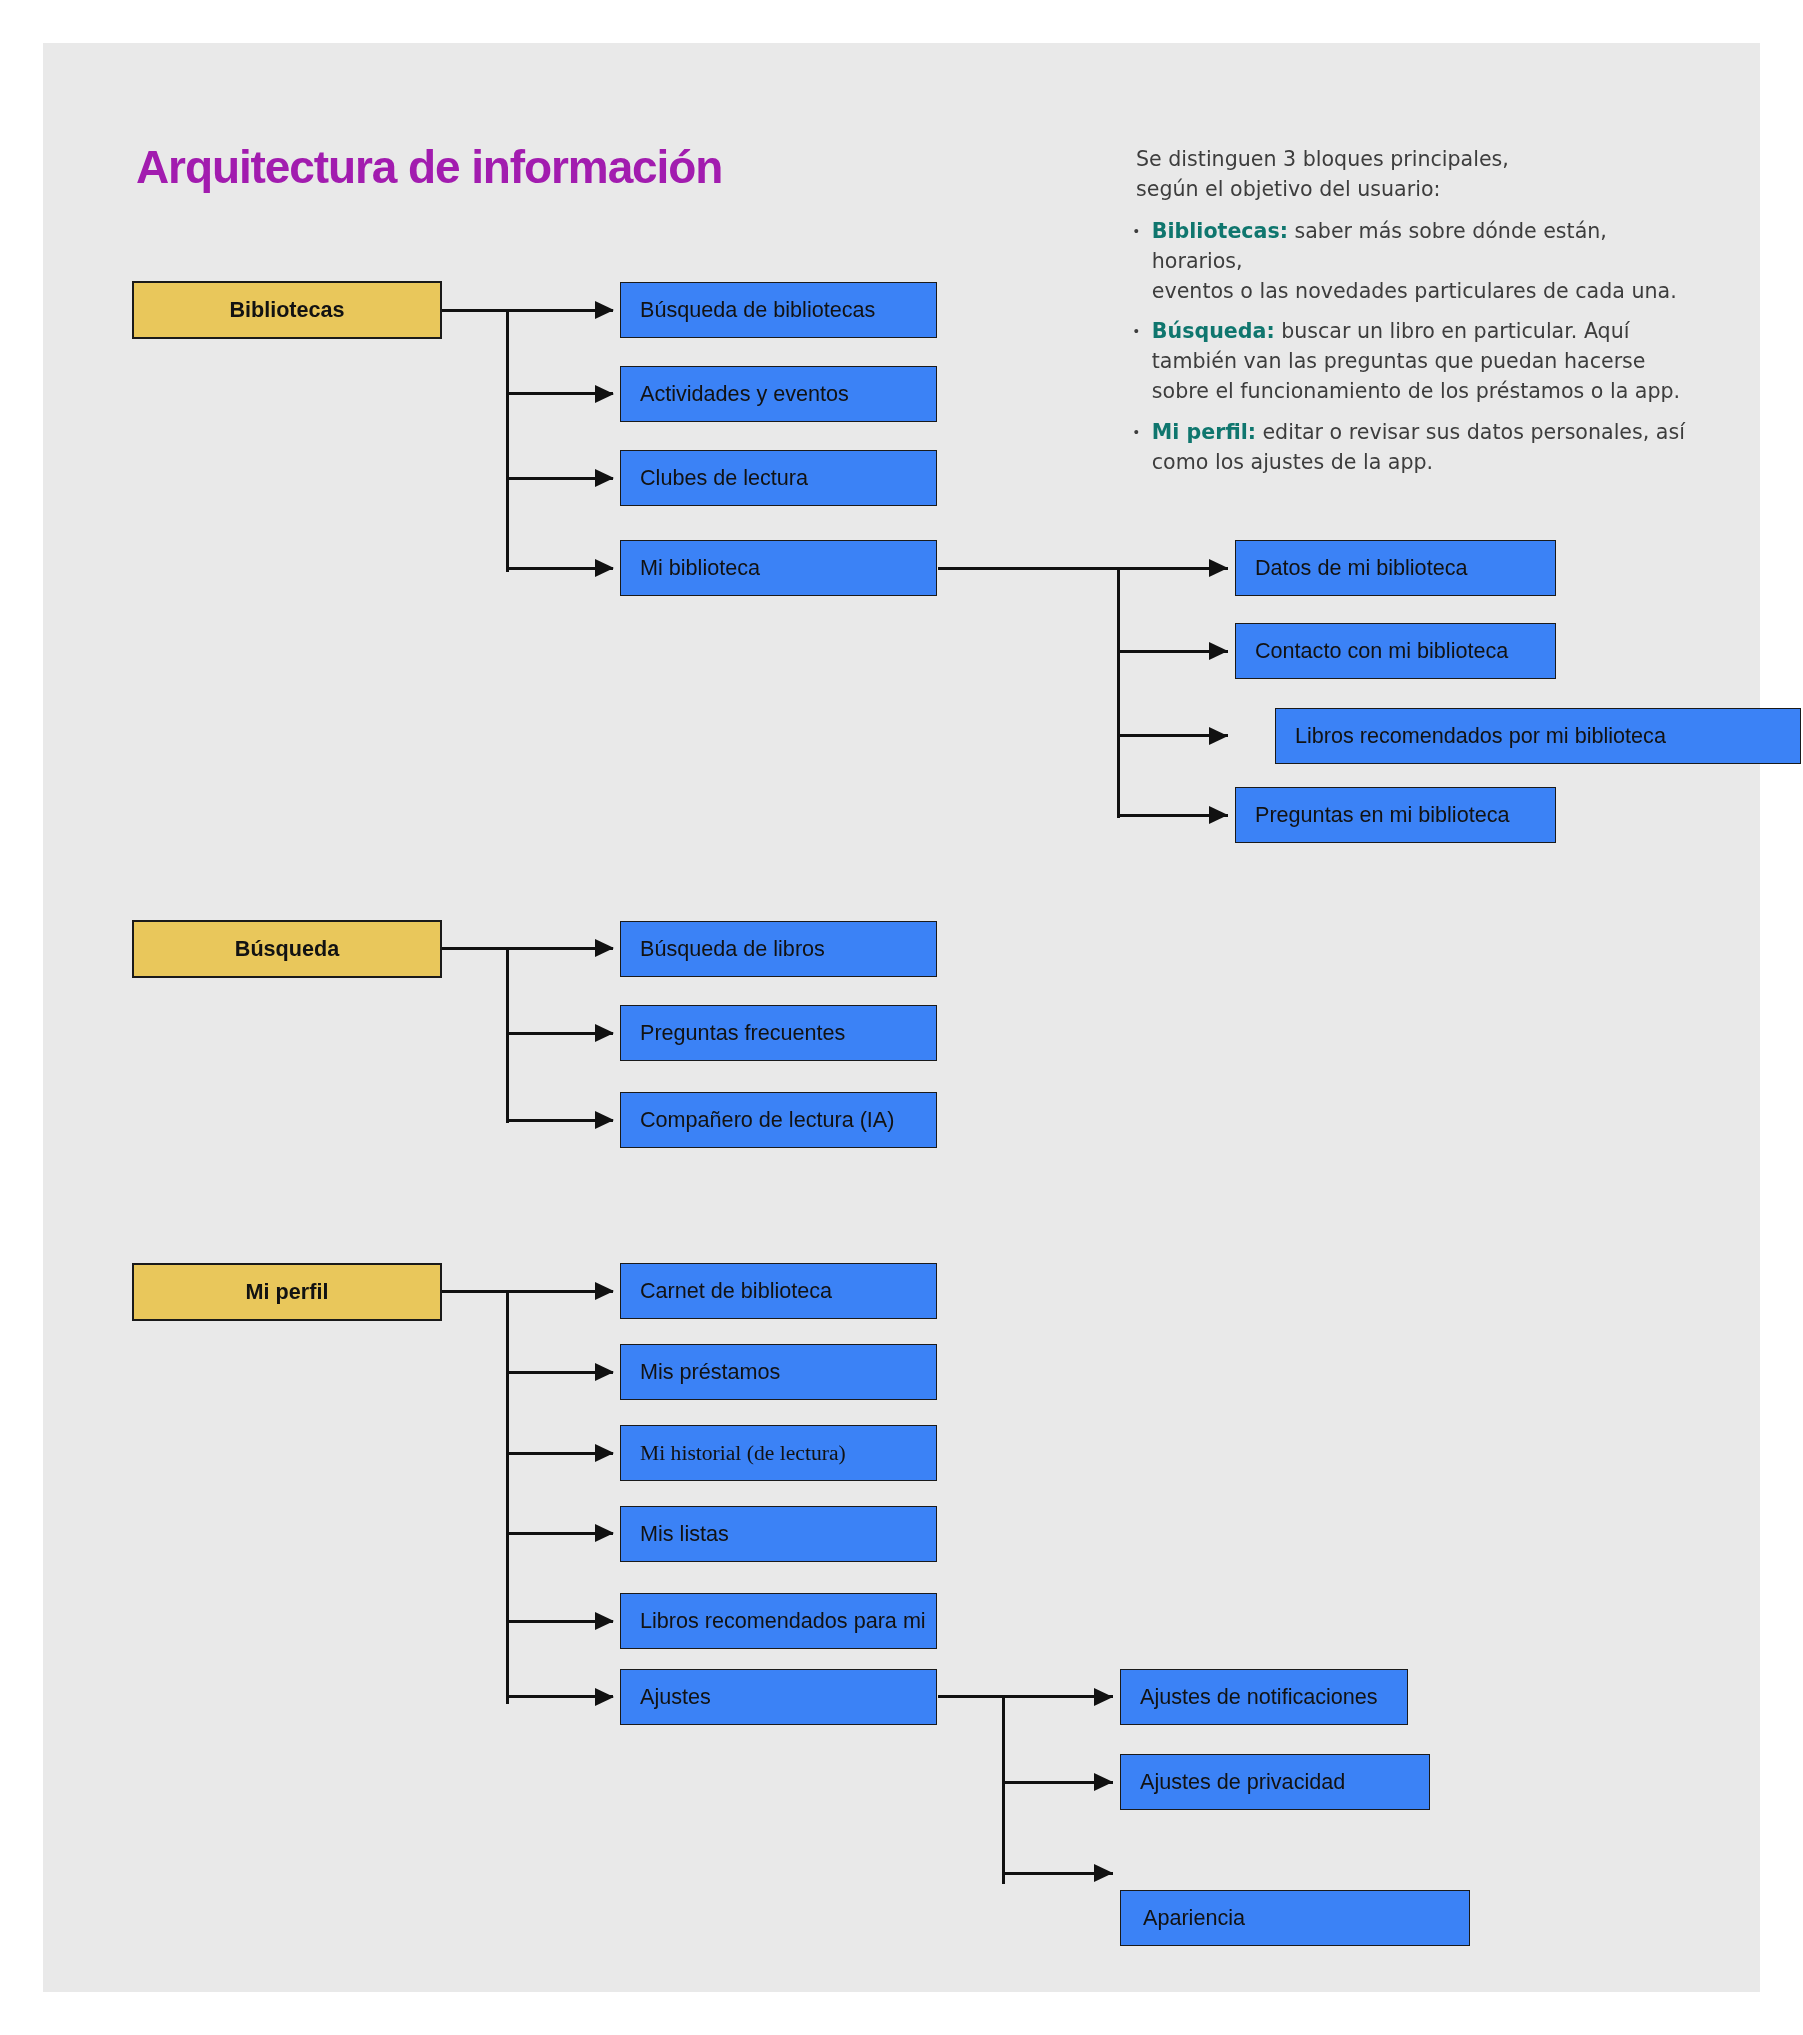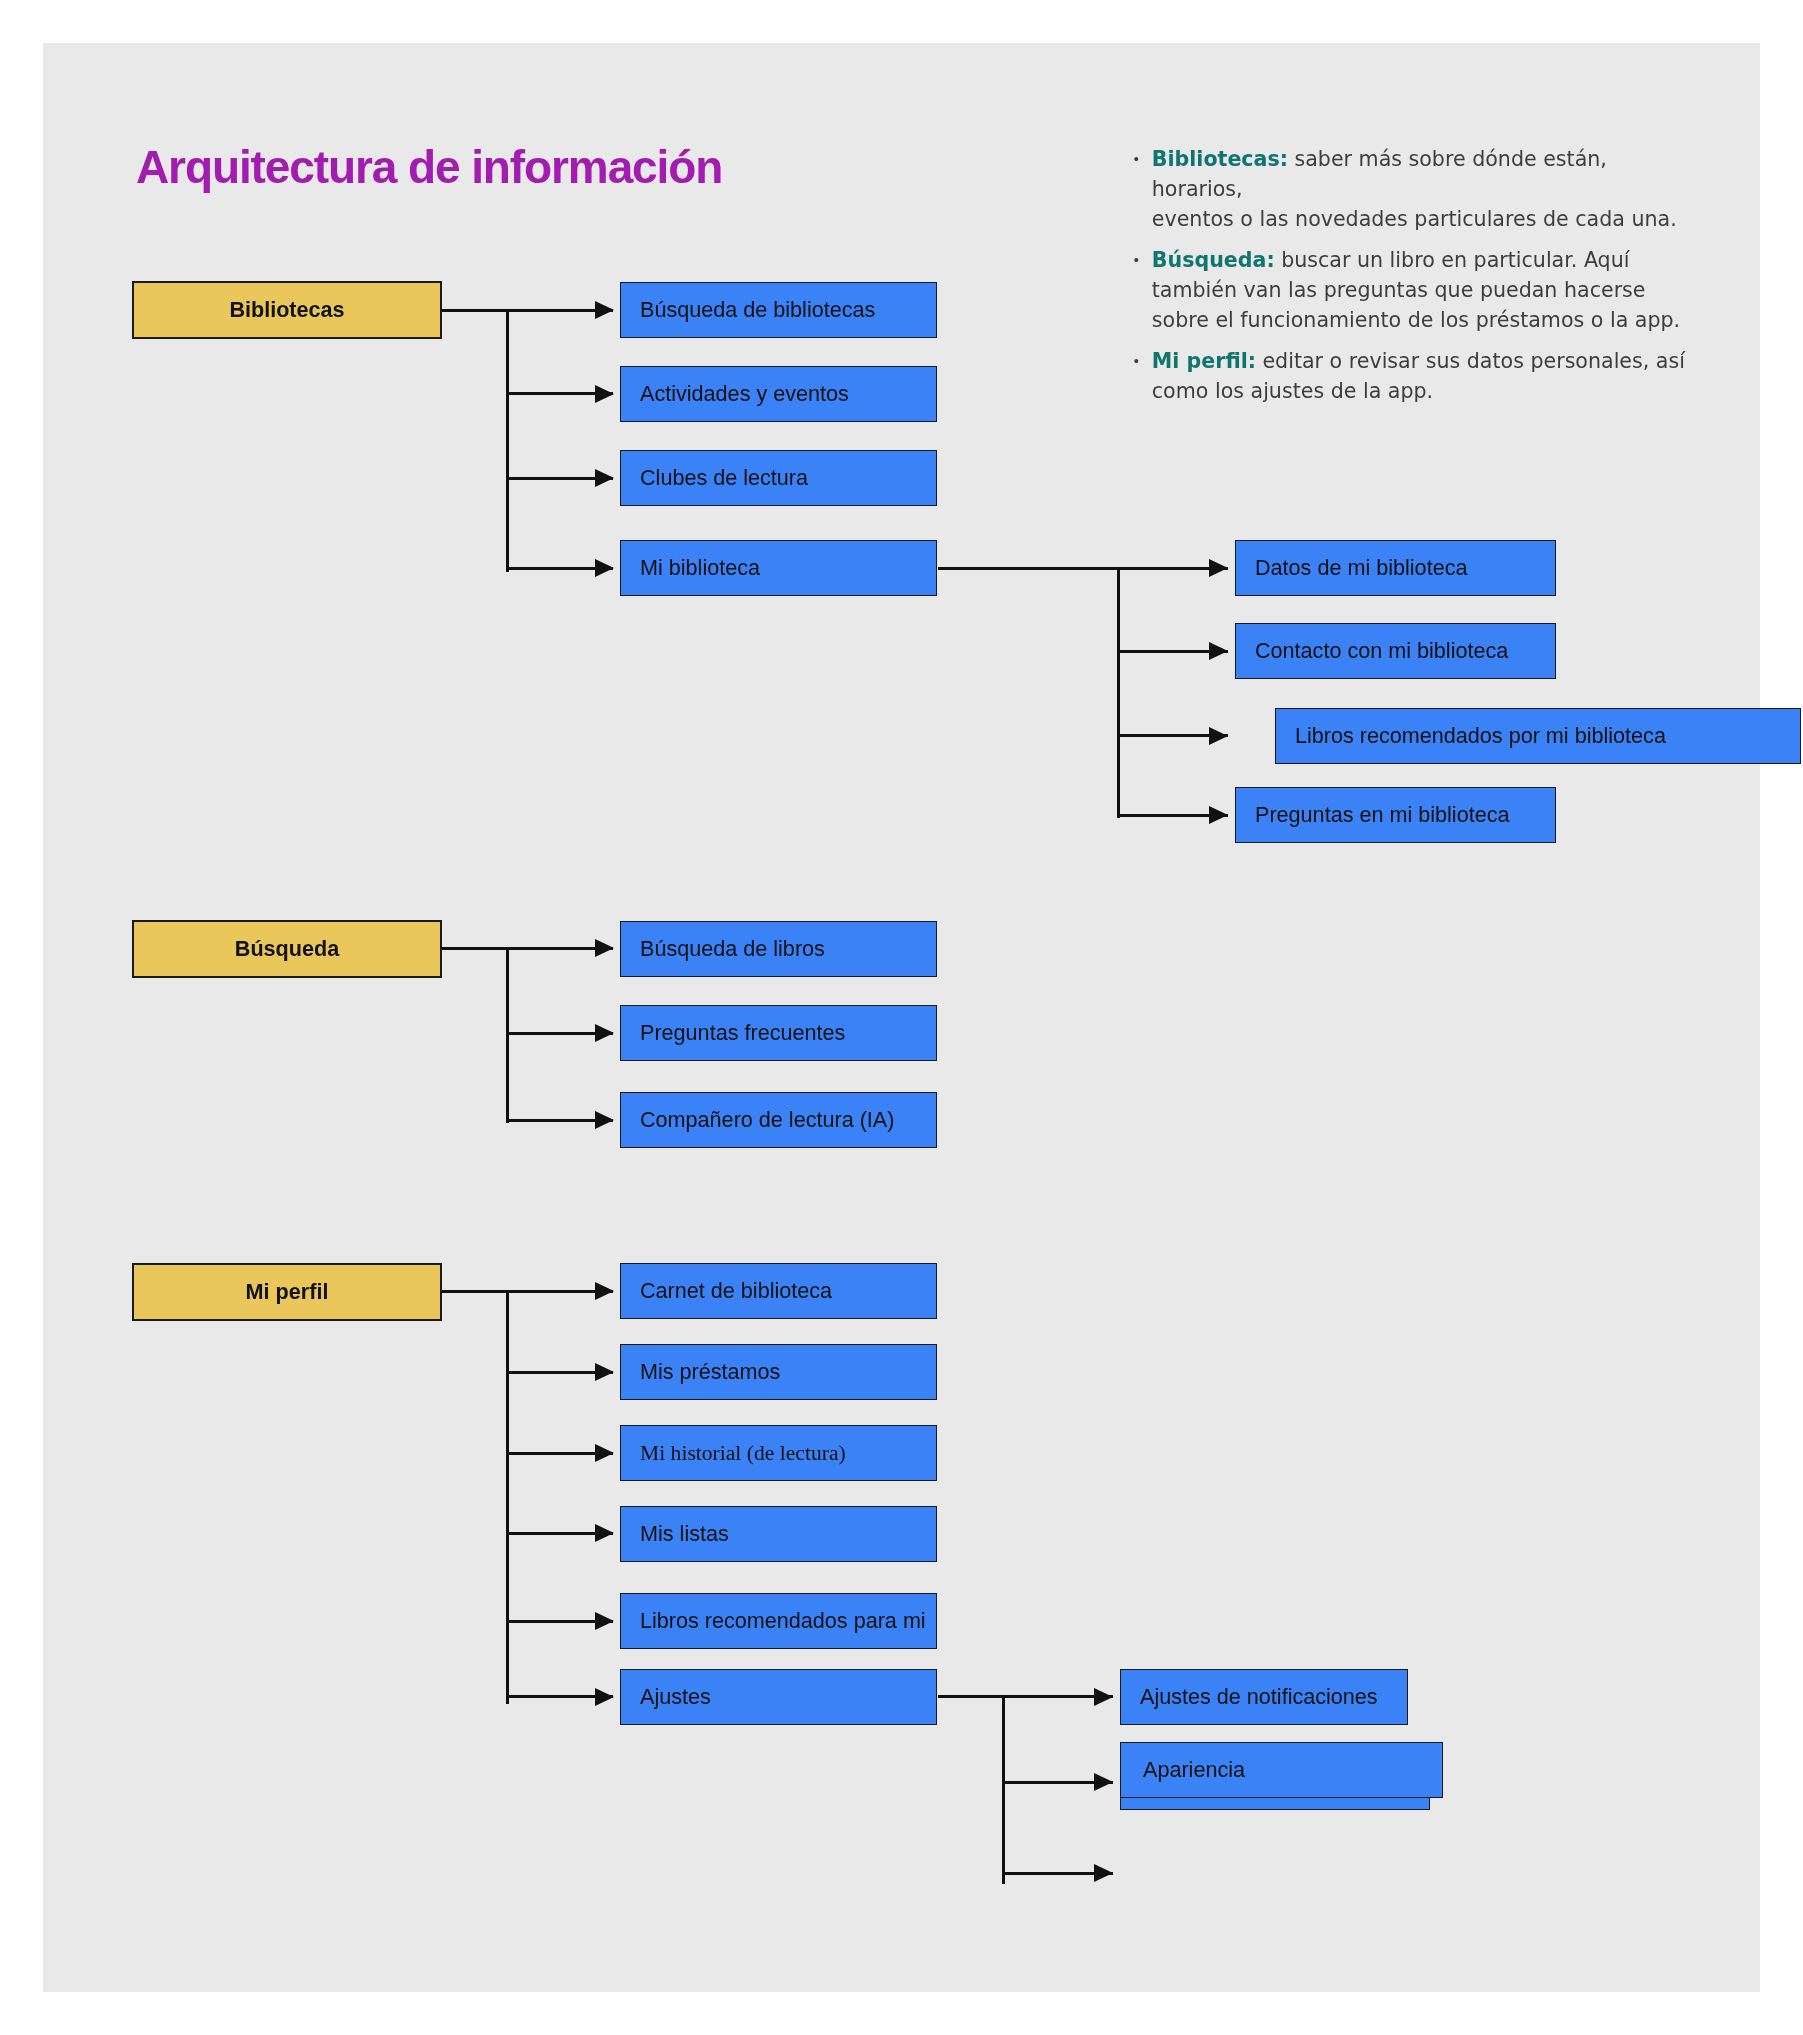--- a/index.html
+++ b/index.html
@@ -55,20 +55,24 @@
   }
 </style>
 </head>
 <body>
 
 <div class="canvas"></div>
 
 <div class="title">Arquitectura de información</div>
 
 <div class="annotation">
+  <div class="intro">
+    <span class="bline">Se distinguen 3 bloques principales,</span>
+    <span class="bline">según el objetivo del usuario:</span>
+  </div>
 
   <div class="bullet">
     <span class="dot">•</span>
     <div class="btext">
       <span class="lead">Bibliotecas:</span><span>saber más sobre dónde están, horarios,</span>
       <span class="bline">eventos o las novedades particulares de cada una.</span>
     </div>
   </div>
 
   <div class="bullet">
@@ -166,14 +170,14 @@
 <div class="arrow" style="left:1094px;top:1688px;"></div>
 <div class="vline" style="left:1002px;top:1695px;height:189px;"></div>
 
 <div class="hline" style="left:1002px;top:1781px;width:111px;"></div>
 <div class="arrow" style="left:1094px;top:1773px;"></div>
 <div class="hline" style="left:1002px;top:1872px;width:111px;"></div>
 <div class="arrow" style="left:1094px;top:1864px;"></div>
 
 <div class="nbox" style="left:1120px;top:1669px;width:288px;">Ajustes de notificaciones</div>
 <div class="nbox" style="left:1120px;top:1754px;width:310px;">Ajustes de privacidad</div>
-<div class="nbox" style="left:1120px;top:1742px;width:323px;padding-left:22px;">Apariencia</div>
+<div class="nbox" style="left:1120px;top:1890px;width:350px;padding-left:22px;">Apariencia</div>
 
 
 </body></html>

